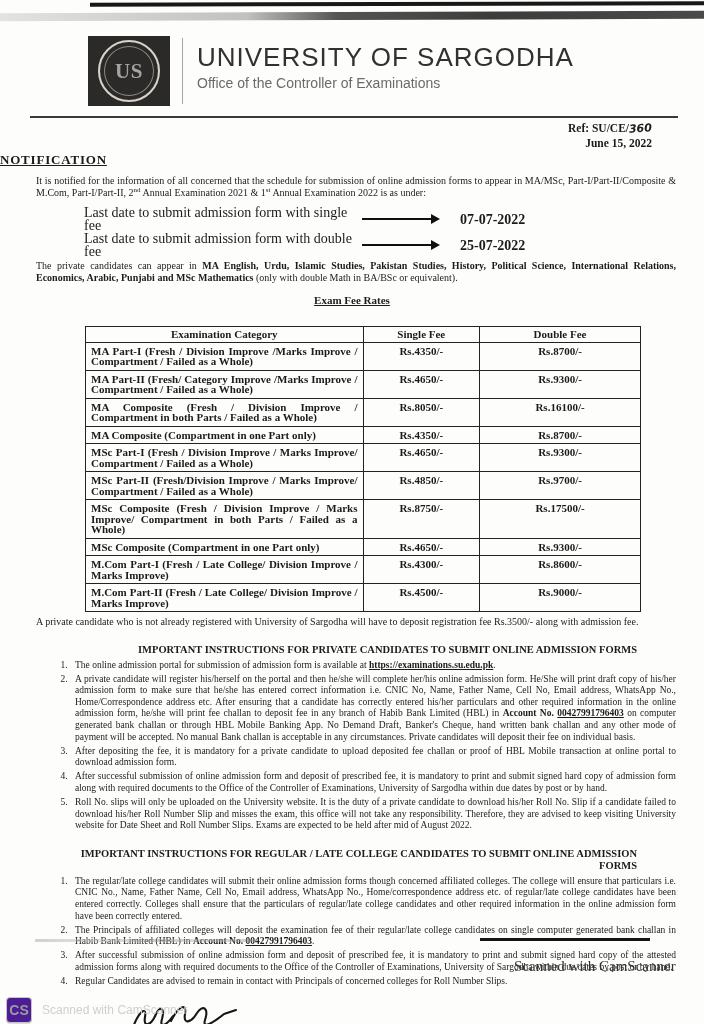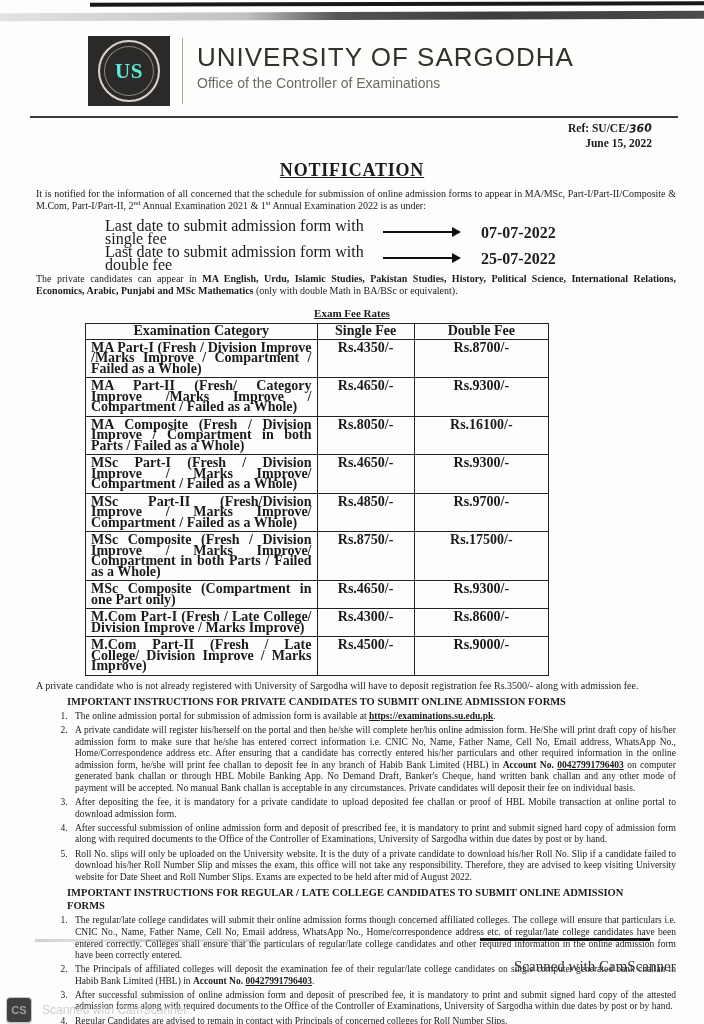--- a/index.html
+++ b/index.html
@@ -11,66 +11,66 @@
   
   .scan-top-line{position:absolute;top:2px;left:90px;right:0;height:4px;background:#171717;transform:rotate(-0.15deg);}
   .scan-top-band{position:absolute;top:12px;left:0;width:100%;height:8px;
     background:linear-gradient(to right, rgba(150,150,150,.25), rgba(120,120,120,.45) 35%, rgba(55,55,55,.85) 48%, #3c3c3c 70%, #4a4a4a);
     transform:rotate(-0.2deg);}
   .content{position:absolute;inset:0;}
   
   .header{display:flex;align-items:flex-start;margin:36px 0 0 88px;}
   .logo{width:82px;height:70px;background:#2b2a28;display:flex;align-items:center;justify-content:center;flex:0 0 auto;}
   .logo-circle{width:58px;height:58px;border:2px solid #d8d4cc;border-radius:50%;display:flex;align-items:center;justify-content:center;box-shadow:inset 0 0 0 4px #2b2a28, inset 0 0 0 5px rgba(220,215,205,.55);}
-  .logo-us{color:#5eead4;font-weight:bold;font-size:21px;letter-spacing:.5px;}
+  .logo-us{color:#a3a3a3;font-weight:bold;font-size:21px;letter-spacing:.5px;}
   .header-divider{width:1px;align-self:stretch;background:#a9a49c;margin:2px 14px 2px 12px;}
   .uni-name{font-family:"Liberation Sans", sans-serif;font-size:26px;letter-spacing:1px;color:#33312e;line-height:30px;margin-top:6px;}
   .office{font-family:"Liberation Sans", sans-serif;font-size:14px;color:#6d6a66;margin-top:3px;}
   .rule{margin:10px 26px 0 30px;border-top:2px solid #3a3a3a;}
   
   .ref-block{text-align:right;margin:3px 52px 0 0;font-size:11.5px;font-weight:bold;line-height:14px;}
   .ref-num{font-style:italic;font-family:"DejaVu Sans", sans-serif;font-size:11px;display:inline-block;transform:rotate(-4deg);}
-  .doc-title{text-align:center;font-weight:bold;font-size:18px;letter-spacing:.8px;text-decoration:underline;margin-top:10px;}
+  .doc-title{font-weight:bold;font-size:13px;letter-spacing:.8px;text-decoration:underline;margin-top:2px;}
   
   .para{margin:7px 28px 0 36px;font-size:10px;line-height:12px;text-align:justify;}
-  .deadlines{margin:7px 0 2px 105px;font-size:16px;}
+  .deadlines{margin:7px 0 2px 84px;font-size:14px;}
   .deadline-row{display:flex;align-items:center;line-height:13px;}
   .deadline-label{width:278px;}
   .arrow-line{position:relative;width:76px;height:2px;background:#101010;margin-right:22px;}
   .arrow-line::after{content:'';position:absolute;right:-2px;top:-4px;border-left:9px solid #101010;border-top:5px solid transparent;border-bottom:5px solid transparent;}
   .deadline-date{font-weight:bold;}
   .fee-title{text-align:center;font-weight:bold;font-size:11px;text-decoration:underline;margin-top:10px;}
   
-  table.fee{border-collapse:collapse;margin:4px 0 0 85px;width:464px;font-size:14px;font-weight:bold;line-height:10.5px;}
+  table.fee{border-collapse:collapse;margin:20px 0 0 85px;width:556px;font-size:11px;font-weight:bold;line-height:10.5px;}
   table.fee th, table.fee td{border:1.3px solid #222;padding:3px 5px;vertical-align:top;}
   table.fee th{text-align:center;padding:2px 4px;}
   table.fee td:first-child{text-align:justify;}
   table.fee td:not(:first-child){text-align:center;}
   
-  .sec-heading{text-align:left;font-weight:bold;font-size:10.5px;line-height:12.5px;margin:4px auto 3px;max-width:570px;}
+  .sec-heading{text-align:right;font-weight:bold;font-size:10.5px;line-height:12.5px;margin:16px auto 3px;max-width:570px;}
   ol.instructions{margin:2px 28px 0 42px;padding-left:20px;font-size:9.5px;line-height:11.6px;text-align:justify;}
   ol.instructions li{margin-bottom:2.5px;padding-left:5px;margin-left:8px;}
   .seg-b{font-weight:bold;}
   .seg-u{text-decoration:underline;}
   .seg-sup{vertical-align:super;font-size:7px;line-height:0;}
   
   .signature{margin:14px 0 8px 88px;position:relative;}
   .sig-squiggle{display:block;margin-left:38px;}
   .sig-name{font-weight:bold;font-size:11.5px;line-height:13px;margin-top:-6px;}
   .sig-title{font-size:11.5px;line-height:14px;}
   .sig-date{font-style:italic;font-family:"DejaVu Sans", sans-serif;font-size:12.5px;letter-spacing:3px;display:inline-block;transform:rotate(-5deg);margin:1px 0 0 14px;color:#222;}
   
   .sig-smudge{position:absolute;left:35px;top:939px;width:222px;height:3px;opacity:.45;
     background:linear-gradient(to right,#9a9a9a,#c2c2c2 30%,#8f8f8f 55%,#bdbdbd 80%,#909090);}
   .cam-line{position:absolute;left:480px;top:938px;width:170px;height:2.5px;background:#141414;}
   .cam-text{position:absolute;left:514px;top:958px;font-size:15px;color:#333;}
   .cs-row{position:absolute;left:6px;top:997px;display:flex;align-items:center;}
-  .cs-badge{width:24px;height:24px;border:1.5px solid #c6c6c6;border-radius:4px;background:#404040;
+  .cs-badge{width:24px;height:24px;border:1.5px solid #c6c6c6;border-radius:4px;background:#4c1d95;
     display:flex;align-items:center;justify-content:center;
-    font-family:"Liberation Sans", sans-serif;font-weight:bold;font-size:11px;color:#9c9c9c;box-shadow:0 1px 0 #dcdcdc;}
+    font-family:"Liberation Sans", sans-serif;font-weight:bold;font-size:14px;color:#9c9c9c;box-shadow:0 1px 0 #dcdcdc;}
   .cs-caption{margin-left:10px;font-family:"Liberation Sans", sans-serif;font-size:12px;color:#cfcfcf;}
 </style>
 </head>
 <body>
 
 <div class="scan-top-line"></div>
 <div class="scan-top-band"></div>
 
 <div class="content">
 
@@ -138,20 +138,25 @@
           <td>MA Part-II (Fresh/ Category Improve /Marks Improve / Compartment / Failed as a Whole)</td>
           <td>Rs.4650/-</td>
           <td>Rs.9300/-</td>
         </tr>
         <tr>
           <td>MA Composite (Fresh / Division Improve /  Compartment in both Parts / Failed as a Whole)</td>
           <td>Rs.8050/-</td>
           <td>Rs.16100/-</td>
         </tr>
         <tr>
+          <td>MA Composite (Compartment in one Part only)</td>
+          <td>Rs.4350/-</td>
+          <td>Rs.8700/-</td>
+        </tr>
+        <tr>
           <td>MSc Part-I (Fresh / Division Improve / Marks Improve/ Compartment / Failed as a Whole)</td>
           <td>Rs.4650/-</td>
           <td>Rs.9300/-</td>
         </tr>
         <tr>
           <td>MSc Part-II (Fresh/Division Improve / Marks Improve/ Compartment / Failed as a Whole)</td>
           <td>Rs.4850/-</td>
           <td>Rs.9700/-</td>
         </tr>
         <tr>

